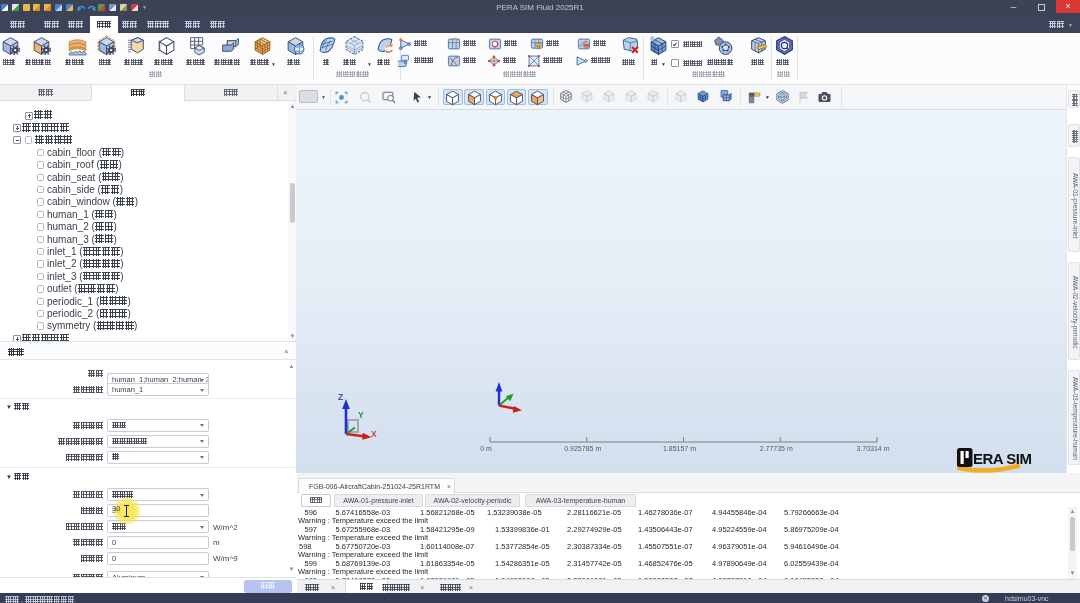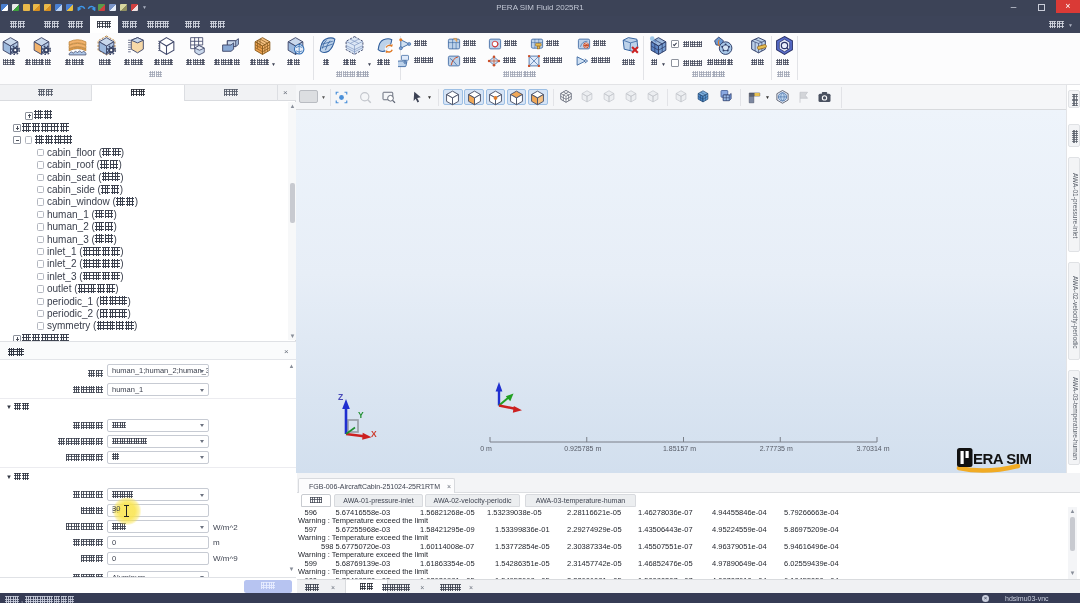--- a/index.html
+++ b/index.html
@@ -640,21 +640,21 @@
       <div class="abs" style="left:288px;top:17px;width:8px;height:238px;background:#f7f8f9"></div>
       <div class="abs" style="left:289.5px;top:18px;font-size:6px;color:#888e99">▲</div>
       <div class="abs" style="left:289.5px;top:98px;width:5px;height:40px;background:#c8cad0;border-radius:2px"></div>
       <div class="abs" style="left:289.5px;top:248px;font-size:6px;color:#888e99">▼</div>
       <div class="abs" style="left:0;top:256px;width:296px;height:19px;background:#fafbfc;border-top:1px solid #dfe1e5;border-bottom:1px solid #e3e5e9">
         <div class="abs" style="left:8px;top:5px;font-size:8.5px;font-weight:bold;color:#2f3440"><span class="z"></span><span class="z"></span></div>
         <div class="abs" style="left:284px;top:5px;font-size:8px;color:#6a707c">×</div>
       </div>
       <div class="abs" style="left:0;top:275px;width:296px;height:217px;overflow:hidden;background:#fff">
         <div class="flabel" style="top:9.5px"><span class="z"></span><span class="z"></span></div>
-        <div class="field" style="top:4px">human_1;human_2;human_3<span class="dd"></span></div>
+        <div class="field" style="top:13px">human_1;human_2;human_3<span class="dd"></span></div>
         <div class="flabel" style="top:25.69999999999999px"><span class="z"></span><span class="z"></span><span class="z"></span><span class="z"></span></div>
         <div class="field" style="top:23.19999999999999px">human_1<span class="dd"></span></div>
         <div class="abs" style="left:0;top:38px;width:296px;height:1px;background:#ececf0"></div>
         <div class="sect" style="top:42px"><span style="font-size:6px">▼</span> <span class="z"></span><span class="z"></span></div>
         <div class="flabel" style="top:61.39999999999998px"><span class="z"></span><span class="z"></span><span class="z"></span><span class="z"></span></div>
         <div class="field" style="top:58.89999999999998px"><span class="z"></span><span class="z"></span><span class="dd"></span></div>
         <div class="flabel" style="top:77.39999999999998px"><span class="z"></span><span class="z"></span><span class="z"></span><span class="z"></span><span class="z"></span><span class="z"></span></div>
         <div class="field" style="top:74.89999999999998px"><span class="z"></span><span class="z"></span><span class="z"></span><span class="z"></span><span class="z"></span><span class="dd"></span></div>
         <div class="flabel" style="top:93.0px"><span class="z"></span><span class="z"></span><span class="z"></span><span class="z"></span><span class="z"></span></div>
         <div class="field" style="top:90.5px"><span class="z"></span><span class="dd"></span></div>
@@ -708,21 +708,21 @@
         <div class="abs" style="left:1px;top:9.05px">Warning : Temperature exceed the limit</div>
         <div class="abs" style="left:7px;top:17.6px;width:13px;text-align:right">597</div>
         <div class="abs" style="left:38.5px;top:17.6px">5.67255968e-03</div>
         <div class="abs" style="left:123px;top:17.6px">1.58421295e-09</div>
         <div class="abs" style="left:198px;top:17.6px">1.53399836e-01</div>
         <div class="abs" style="left:270px;top:17.6px">2.29274929e-05</div>
         <div class="abs" style="left:341px;top:17.6px">1.43506443e-07</div>
         <div class="abs" style="left:415px;top:17.6px">4.95224559e-04</div>
         <div class="abs" style="left:487px;top:17.6px">5.86975209e-04</div>
         <div class="abs" style="left:1px;top:26.150000000000002px">Warning : Temperature exceed the limit</div>
-        <div class="abs" style="left:24px;top:34.7px;width:13px;">598</div>
+        <div class="abs" style="left:2px;top:34.7px;width:13px;">598</div>
         <div class="abs" style="left:38.5px;top:34.7px">5.67750720e-03</div>
         <div class="abs" style="left:123px;top:34.7px">1.60114008e-07</div>
         <div class="abs" style="left:198px;top:34.7px">1.53772854e-05</div>
         <div class="abs" style="left:270px;top:34.7px">2.30387334e-05</div>
         <div class="abs" style="left:341px;top:34.7px">1.45507551e-07</div>
         <div class="abs" style="left:415px;top:34.7px">4.96379051e-04</div>
         <div class="abs" style="left:487px;top:34.7px">5.94616496e-04</div>
         <div class="abs" style="left:1px;top:43.25px">Warning : Temperature exceed the limit</div>
         <div class="abs" style="left:7px;top:51.8px;width:13px;text-align:right">599</div>
         <div class="abs" style="left:38.5px;top:51.8px">5.68769139e-03</div>

